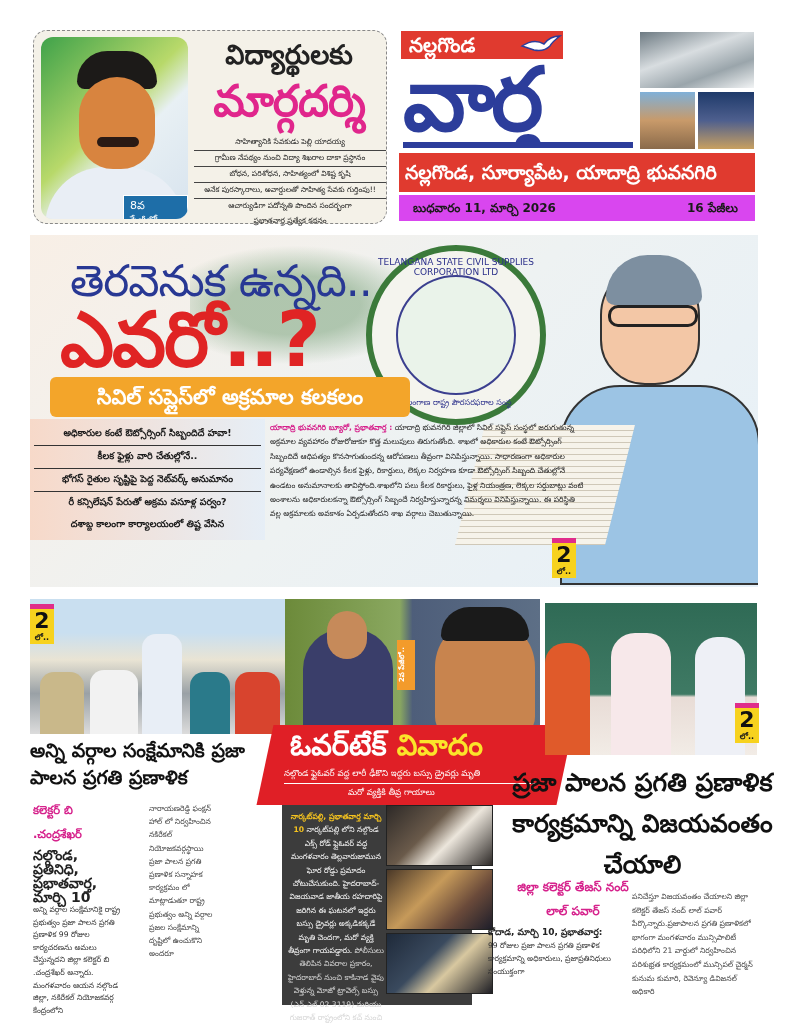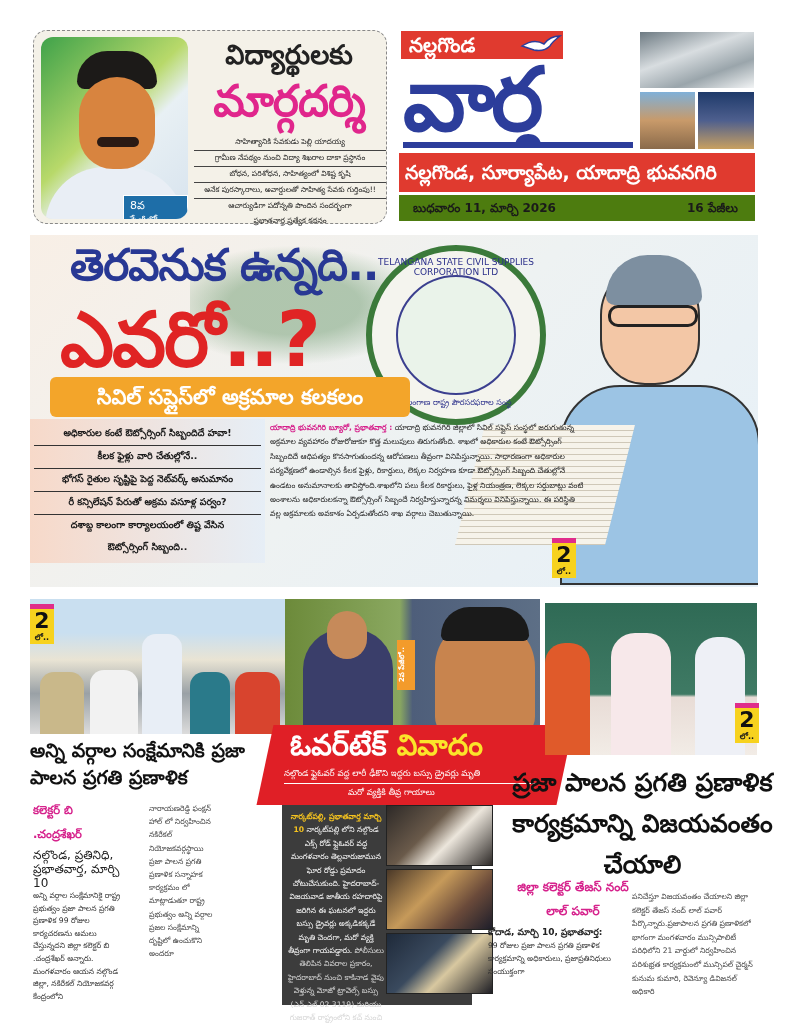--- a/index.html
+++ b/index.html
@@ -28,28 +28,28 @@
               font-size: 20px; font-weight: bold; padding-left: 8px; line-height: 28px; }
   .bird { position: absolute; left: 520px; top: 34px; width: 42px; height: 20px; }
   .logo { position: absolute; left: 403px; top: 52px; width: 232px; height: 95px; color: #2c3d9b; font-size: 88px; font-weight: bold;
           line-height: 95px; letter-spacing: -4px; overflow: hidden; }
   .logo-underline { position: absolute; left: 403px; top: 142px; width: 230px; height: 6px; background: #2c3d9b; }
   .mast-img1 { position: absolute; left: 640px; top: 32px; width: 114px; height: 56px; background: linear-gradient(160deg, #6d7a82 0%, #d8dde0 40%, #9aa5ab 70%, #f2f4f5 100%); }
   .mast-img2 { position: absolute; left: 640px; top: 92px; width: 55px; height: 57px; background: linear-gradient(180deg, #7fb0d8 0%, #c89a6a 50%, #8a6a4a 100%); }
   .mast-img3 { position: absolute; left: 698px; top: 92px; width: 56px; height: 57px; background: linear-gradient(180deg, #1e3a6a 0%, #4e5f8e 50%, #c8a060 100%); }
   .region-bar { position: absolute; left: 399px; top: 153px; width: 356px; height: 39px; background: #e03a2f; color: #fff;
                 font-size: 19px; font-weight: bold; line-height: 39px; padding-left: 6px; white-space: nowrap; overflow: hidden; }
-  .date-bar { position: absolute; left: 399px; top: 195px; width: 356px; height: 26px; background: #4d7c0f; font-size: 12px; font-weight: bold; line-height: 26px; }
+  .date-bar { position: absolute; left: 399px; top: 195px; width: 356px; height: 26px; background: #d946ef; font-size: 12px; font-weight: bold; line-height: 26px; }
   .date-bar .date { position: absolute; left: 14px; }
   .date-bar .pages { position: absolute; left: 288px; }
 
   
   .lead { position: absolute; left: 30px; top: 235px; width: 728px; height: 352px; background: linear-gradient(135deg, #f8efe6 0%, #eef2f2 50%, #e6f0f8 100%); overflow: hidden; }
   .lead-bg-leaf { position: absolute; left: 160px; top: 0; width: 260px; height: 140px; background: radial-gradient(ellipse at 40% 50%, #6d9a6e 0 30%, transparent 60%); opacity: .5; }
-  .lead-h1 { position: absolute; left: 40px; top: 4px; font-size: 44px; font-weight: bold; color: #283894; white-space: nowrap; letter-spacing: -1px; }
+  .lead-h1 { position: absolute; left: 40px; top: 20px; font-size: 44px; font-weight: normal; color: #283894; white-space: nowrap; letter-spacing: -1px; }
   .lead-h2 { position: absolute; left: 30px; top: 60px; font-size: 76px; font-weight: bold; color: #e02424; white-space: nowrap; letter-spacing: -2px; }
   .lead-banner { position: absolute; left: 20px; top: 142px; width: 360px; height: 40px; background: #f3a52a; color: #fff; font-size: 21px; font-weight: bold;
                  text-align: center; line-height: 40px; border-radius: 6px; }
   .seal { position: absolute; left: 336px; top: 10px; width: 180px; height: 180px; border-radius: 50%; border: 6px solid #3b7a3a; background: #f4f4ee; }
   .seal-inner { position: absolute; left: 24px; top: 24px; width: 120px; height: 120px; border-radius: 50%; border: 2px solid #3b3f8f; background: #eaf3ea; }
   .seal-text { position: absolute; left: 0; top: 6px; width: 168px; text-align: center; font-size: 9px; font-weight: normal; color: #2b2f8a; }
   .seal-bottom { position: absolute; left: 0; bottom: 10px; width: 168px; text-align: center; font-size: 8px; color: #2b2f8a; }
   .cartoon { position: absolute; left: 520px; top: 0; width: 208px; height: 352px; }
   .cartoon .head { position: absolute; left: 50px; top: 30px; width: 100px; height: 120px; background: #f3c7a6; border-radius: 50px 50px 45px 45px; border: 2px solid #333; }
   .cartoon .hair { position: absolute; left: 56px; top: 20px; width: 96px; height: 50px; background: #7d8fa0; border-radius: 50px 50px 10px 10px; }
@@ -89,21 +89,21 @@
   .ap2 { background: linear-gradient(135deg, #4a3828 0%, #c69a5a 40%, #6a4a3a 70%, #1e1e2a 100%); }
   .ap3 { background: linear-gradient(135deg, #1f2a3a 0%, #3a4a5e 40%, #d8c8a0 60%, #1f1f25 100%); }
   .photo-right { position: absolute; left: 545px; top: 603px; width: 212px; height: 152px; background: linear-gradient(180deg, #2f6a55 0%, #3f7a64 60%, #e8dcd6 62%, #f2ece6 100%); overflow: hidden; }
   .photo-right .pr1 { position: absolute; left: 0; top: 40px; width: 45px; height: 112px; background: #e05a2a; border-radius: 20px 20px 0 0; }
   .photo-right .pr2 { position: absolute; left: 66px; top: 30px; width: 60px; height: 122px; background: #f7e8ea; border-radius: 24px 24px 0 0; }
   .photo-right .pr3 { position: absolute; left: 150px; top: 34px; width: 50px; height: 118px; background: #eef0f6; border-radius: 22px 22px 0 0; }
 
   .left-headline { position: absolute; left: 30px; top: 737px; width: 255px; font-size: 19px; font-weight: bold; line-height: 27px; color: #111; }
   .left-byline { position: absolute; left: 33px; top: 798px; width: 80px; font-size: 11.5px; font-weight: bold; color: #d6228c; line-height: 24px; }
   .left-col1 { position: absolute; left: 33px; top: 848px; width: 90px; font-size: 7.6px; line-height: 12.6px; color: #333; }
-  .left-col1 .lead-in { font-size: 12px; font-weight: normal; line-height: 14px; color: #222; }
+  .left-col1 .lead-in { font-size: 14px; font-weight: bold; line-height: 14px; color: #222; }
   .left-col2 { position: absolute; left: 138px; top: 802px; width: 70px; font-size: 7.6px; line-height: 13.2px; color: #444; margin-left: 11px; }
 
   .right-headline { position: absolute; left: 500px; top: 762px; width: 285px; text-align: center; font-size: 25px; font-weight: bold; line-height: 41px; color: #111; }
   .right-byline { position: absolute; left: 508px; top: 875px; width: 130px; text-align: center; font-size: 12px; font-weight: bold; color: #d6228c; line-height: 24px; }
   .right-col1 { position: absolute; left: 488px; top: 926px; width: 135px; font-size: 7.6px; line-height: 13px; color: #333; }
   .right-col1 .lead-in { font-size: 9px; font-weight: bold; color: #222; }
   .right-col2 { position: absolute; left: 632px; top: 890px; width: 128px; font-size: 7.6px; line-height: 13.6px; color: #444; }
 </style>
 </head>
 <body>
@@ -159,21 +159,20 @@
   <div class="papers"></div>
   <div class="lead-h1">తెరవెనుక ఉన్నది..</div>
   <div class="lead-h2">ఎవరో..?</div>
   <div class="lead-banner">సివిల్ సప్లైస్‌లో అక్రమాల కలకలం</div>
   <div class="lead-bullets">
     <div>అధికారుల కంటే ఔట్సోర్సింగ్ సిబ్బందిదే హవా!</div>
     <div>కీలక ఫైళ్లు వారి చేతుల్లోనే..</div>
     <div>భోగస్ రైతుల సృష్టిపై పెద్ద నెట్‌వర్క్ అనుమానం</div>
     <div>రీ కన్సిలేషన్ పేరుతో అక్రమ వసూళ్ల పర్వం?</div>
     <div>దశాబ్ద కాలంగా కార్యాలయంలో తిష్ట వేసిన</div>
-    <div>ఔట్సోర్సింగ్ సిబ్బంది..</div>
   </div>
   <div class="lead-body">
     <span class="dateline">యాదాద్రి భువనగిరి బ్యూరో, ప్రభాతవార్త :</span>
     <span>యాదాద్రి భువనగిరి జిల్లాలో సివిల్ సప్లైస్ సంస్థలో జరుగుతున్న అక్రమాల వ్యవహారం రోజురోజుకూ కొత్త మలుపులు తిరుగుతోంది. శాఖలో అధికారుల కంటే ఔట్సోర్సింగ్ సిబ్బందిదే ఆధిపత్యం కొనసాగుతుందన్న ఆరోపణలు తీవ్రంగా వినిపిస్తున్నాయి. సాధారణంగా అధికారుల పర్యవేక్షణలో ఉండాల్సిన కీలక ఫైళ్లు, రికార్డులు, లెక్కల నిర్వహణ కూడా ఔట్సోర్సింగ్ సిబ్బంది చేతుల్లోనే ఉండటం అనుమానాలకు తావిస్తోంది.శాఖలోని పలు కీలక రికార్డులు, ఫైళ్ల నియంత్రణ, లెక్కల సర్దుబాట్లు వంటి అంశాలను అధికారులకన్నా ఔట్సోర్సింగ్ సిబ్బందే నిర్వహిస్తున్నారన్న విమర్శలు వినిపిస్తున్నాయి. ఈ పరిస్థితి వల్ల అక్రమాలకు అవకాశం ఏర్పడుతోందని శాఖ వర్గాలు చెబుతున్నాయి.</span>
   </div>
   <div class="p2-badge" style="left:522px; top:303px;">
     <span class="num">2</span>
     <span class="lo">లో..</span>
   </div>
 </div>

